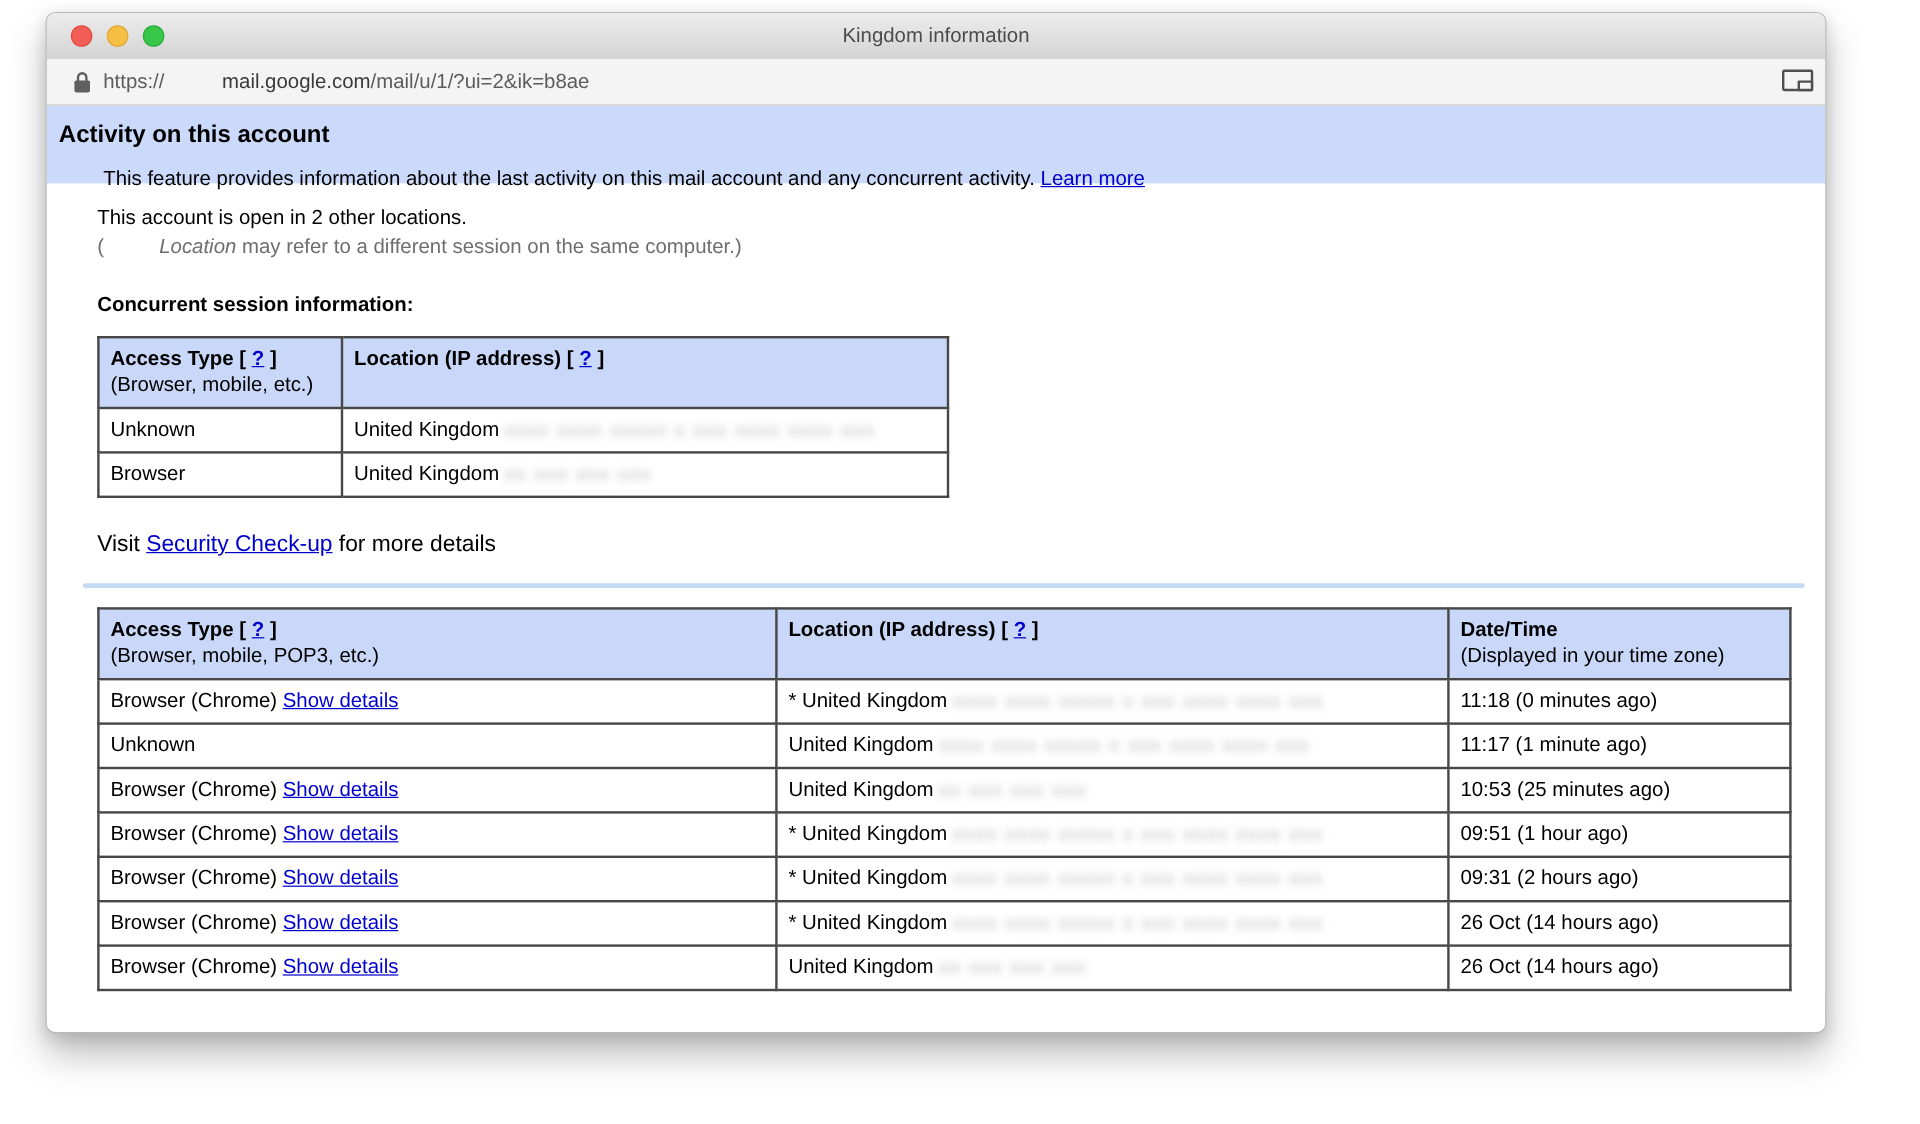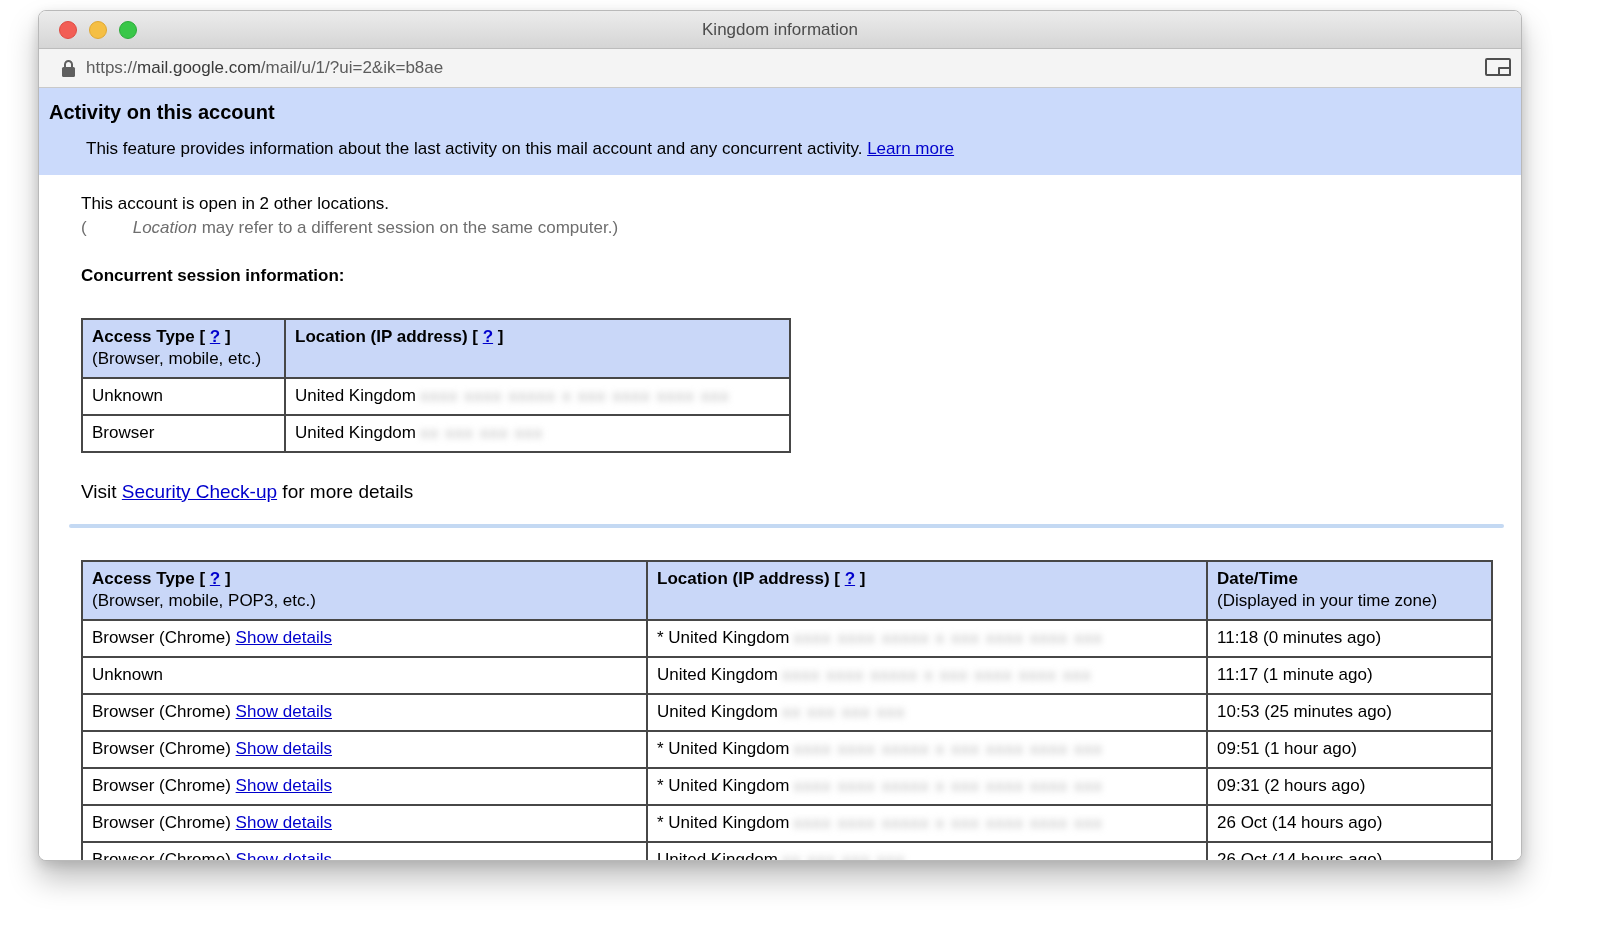--- a/index.html
+++ b/index.html
@@ -26,50 +26,50 @@
   .light.green  { background: #39c749; border: 1px solid #2cab3b; }
   .wtitle { text-align: center; line-height: 37px; font-size: 17px; color: #4c4c4c; }
 
   
   .urlbar {
     height: 39px; background: #f4f4f4; border-bottom: 1px solid #c9c9c9;
     display: flex; align-items: center; position: relative; padding-left: 22px;
   }
   .lock { width: 15px; height: 19px; margin-right: 10px; flex: 0 0 auto; }
   .url { font-size: 17px; color: #5c5c5c; white-space: nowrap; }
-  .url .domain { color: #3a3a3a; }
+  .url .domain { color: #3a3a3a; margin-left: 48px; }
   .pip {
     position: absolute; right: 10px; top: 9px; width: 26px; height: 18px;
     border: 2px solid #4f4f4f; border-radius: 2px; background: transparent;
   }
   .pip-inner {
     position: absolute; right: -2px; bottom: -2px; width: 13px; height: 9px;
     border: 2px solid #4f4f4f; background: #f4f4f4; border-radius: 1px;
   }
 
   
-  .banner { background: #cbdafb; height: 87px; padding: 13px 20px 0 10px; }
+  .banner { background: #cbdafb; height: 65px; padding: 13px 20px 0 10px; }
   .banner-title { font-size: 20px; font-weight: bold; color: #000; margin-bottom: 15px; }
   .banner-desc { font-size: 17px; color: #000; margin-left: 37px; }
 
   
   .link { color: #0000cc; text-decoration: underline; cursor: pointer; }
   .link.b { font-weight: bold; }
 
   
   .content { padding: 19px 0 0 42px; background: #fff; }
   .line1 { font-size: 17px; color: #000; margin-bottom: 4px; }
   .line2 { font-size: 17px; color: #6e6e6e; }
   .line2 .it { font-style: italic; margin-left: 46px; }
   .section-heading { font-size: 17px; font-weight: bold; color: #000; }
   .mt-heading1 { margin-top: 28px; }
   .mt-heading2 { margin-top: 23px; }
 
   
-  table { border-collapse: collapse; table-layout: fixed; margin-top: 32px; padding-left: 26px; }
+  table { border-collapse: collapse; table-layout: fixed; margin-top: 16px; padding-left: 26px; }
   th, td { border: 2px solid #474747; font-size: 17px; text-align: left;
            padding: 6px 9px; color: #000; }
   th { background: #c9d7f8; font-weight: normal; vertical-align: top; line-height: 1.32; }
   td { vertical-align: middle; height: 37px; white-space: nowrap; overflow: hidden; }
   .b { font-weight: bold; }
   .concurrent-table { width: 708px; }
   .recent-table { width: 1410px; }
 
   .blur { color: #a8a8a8; filter: blur(3.5px); font-size: 15px; letter-spacing: 2px; }
 

